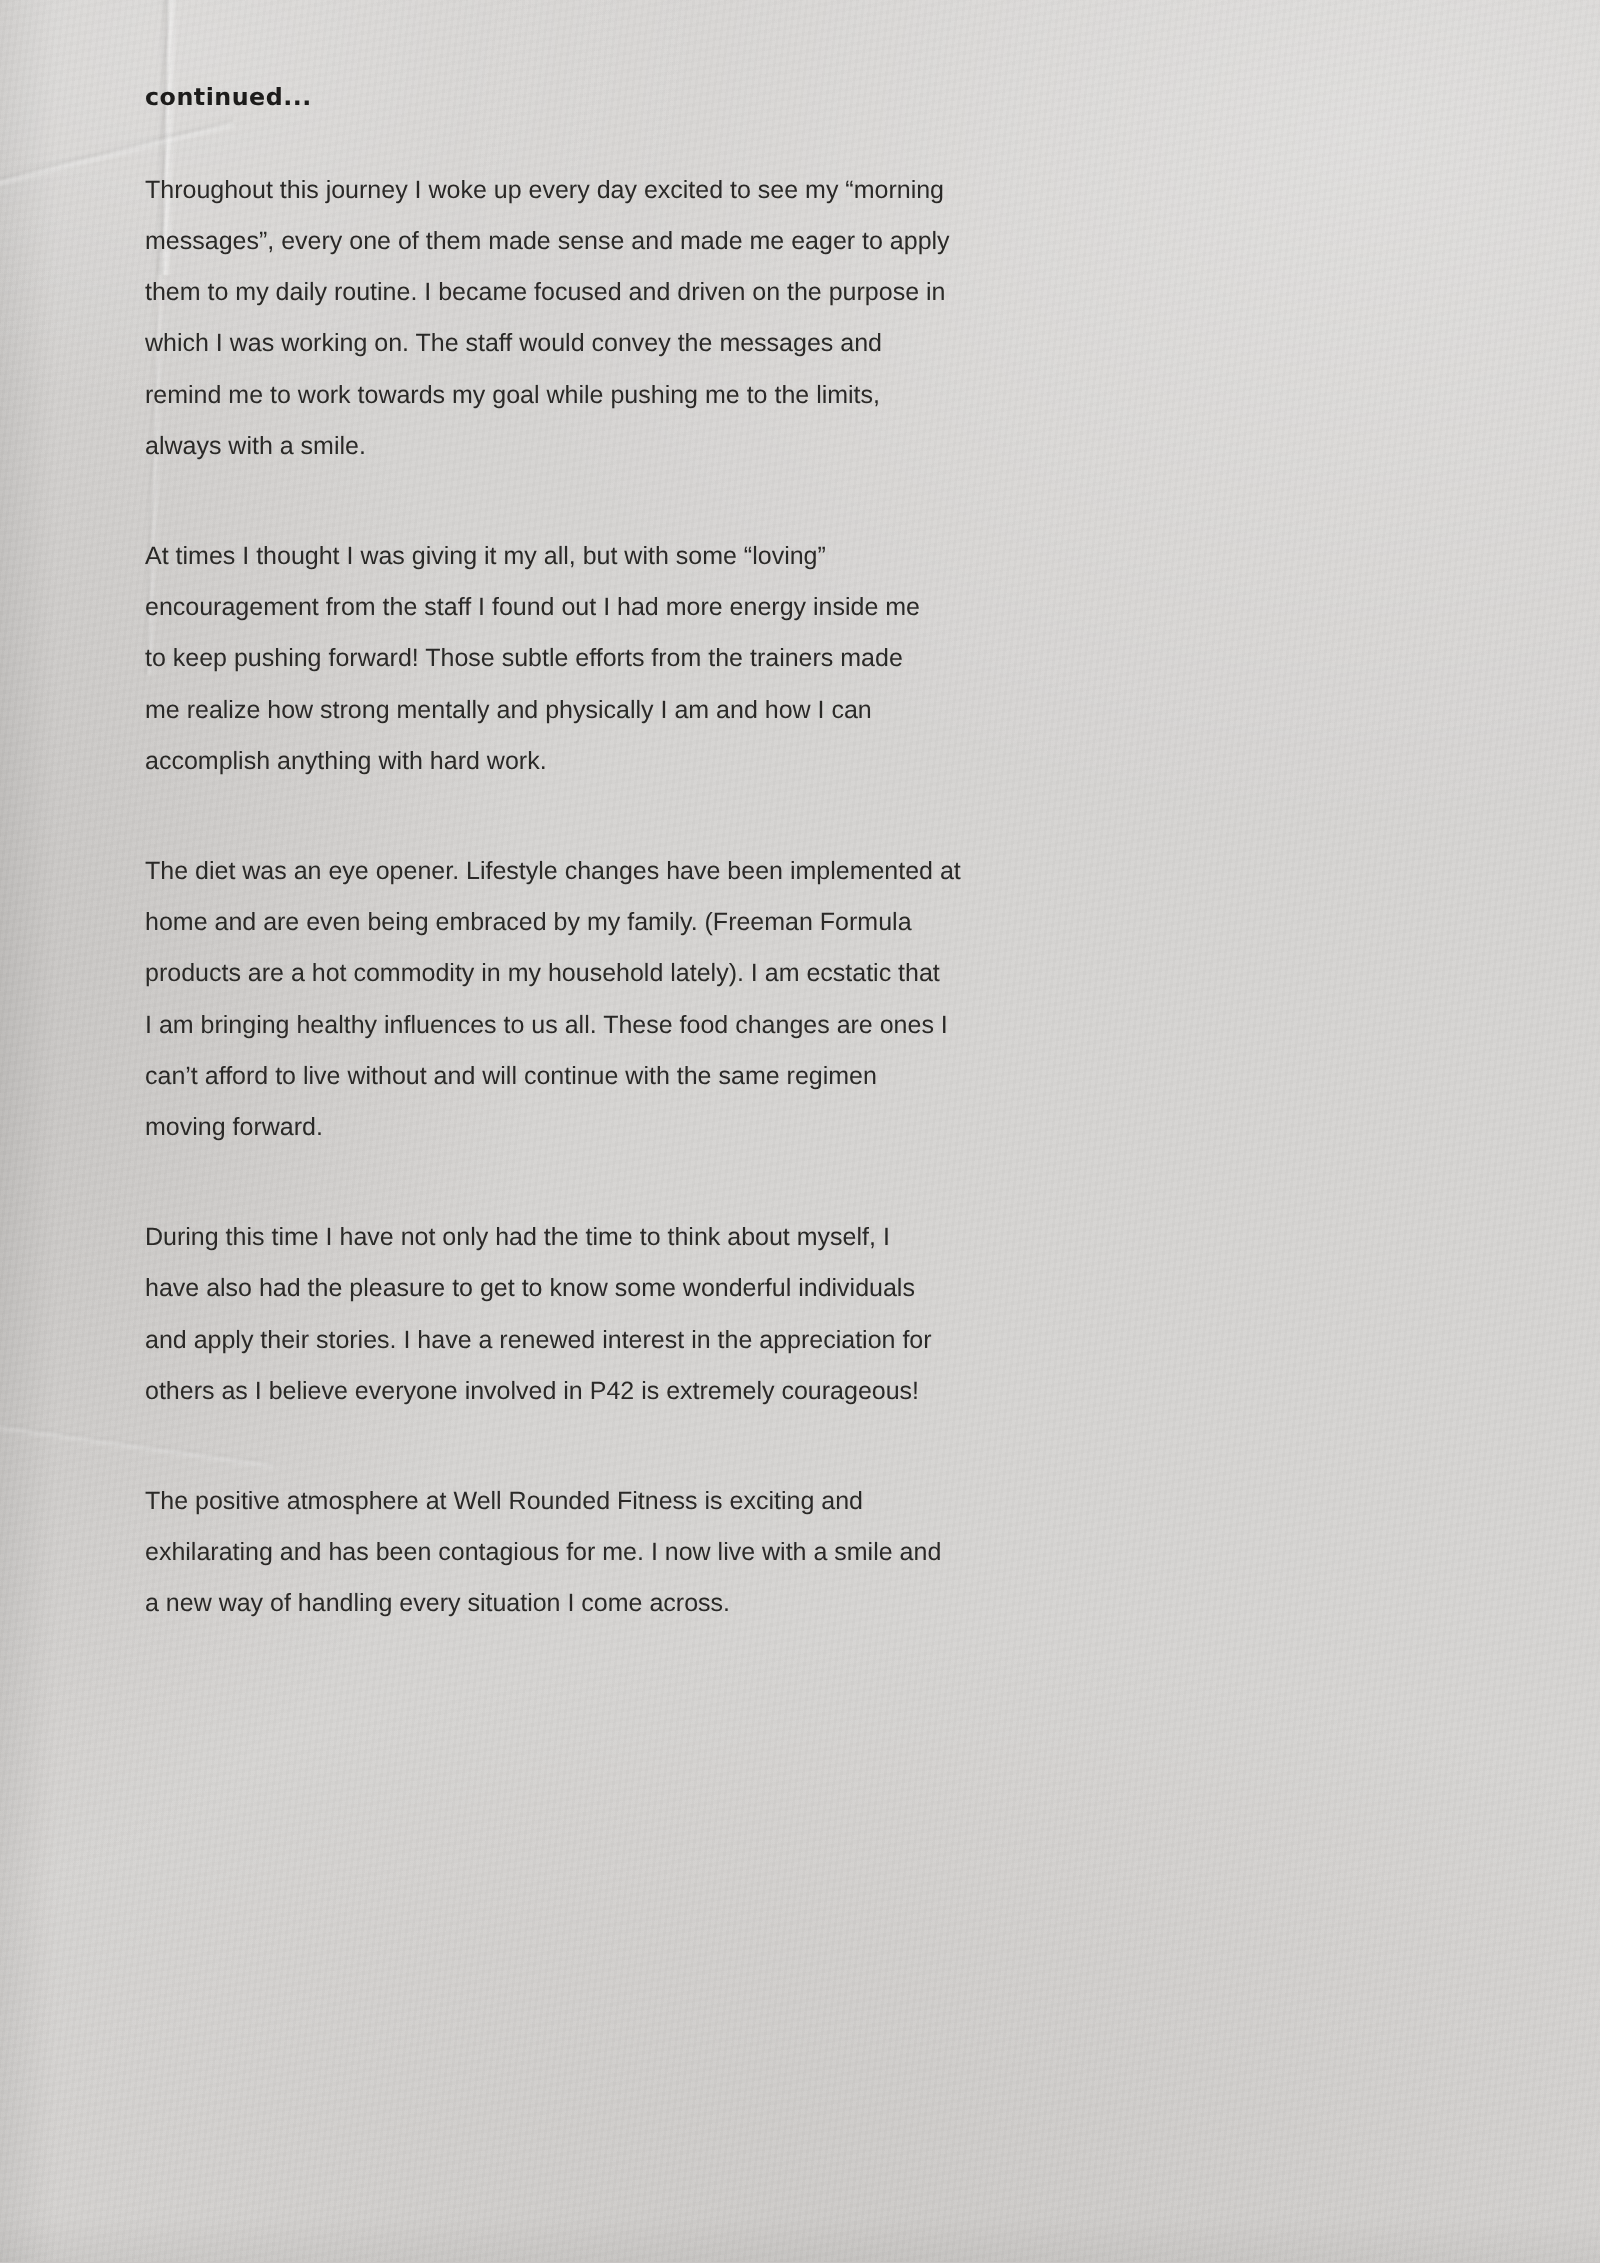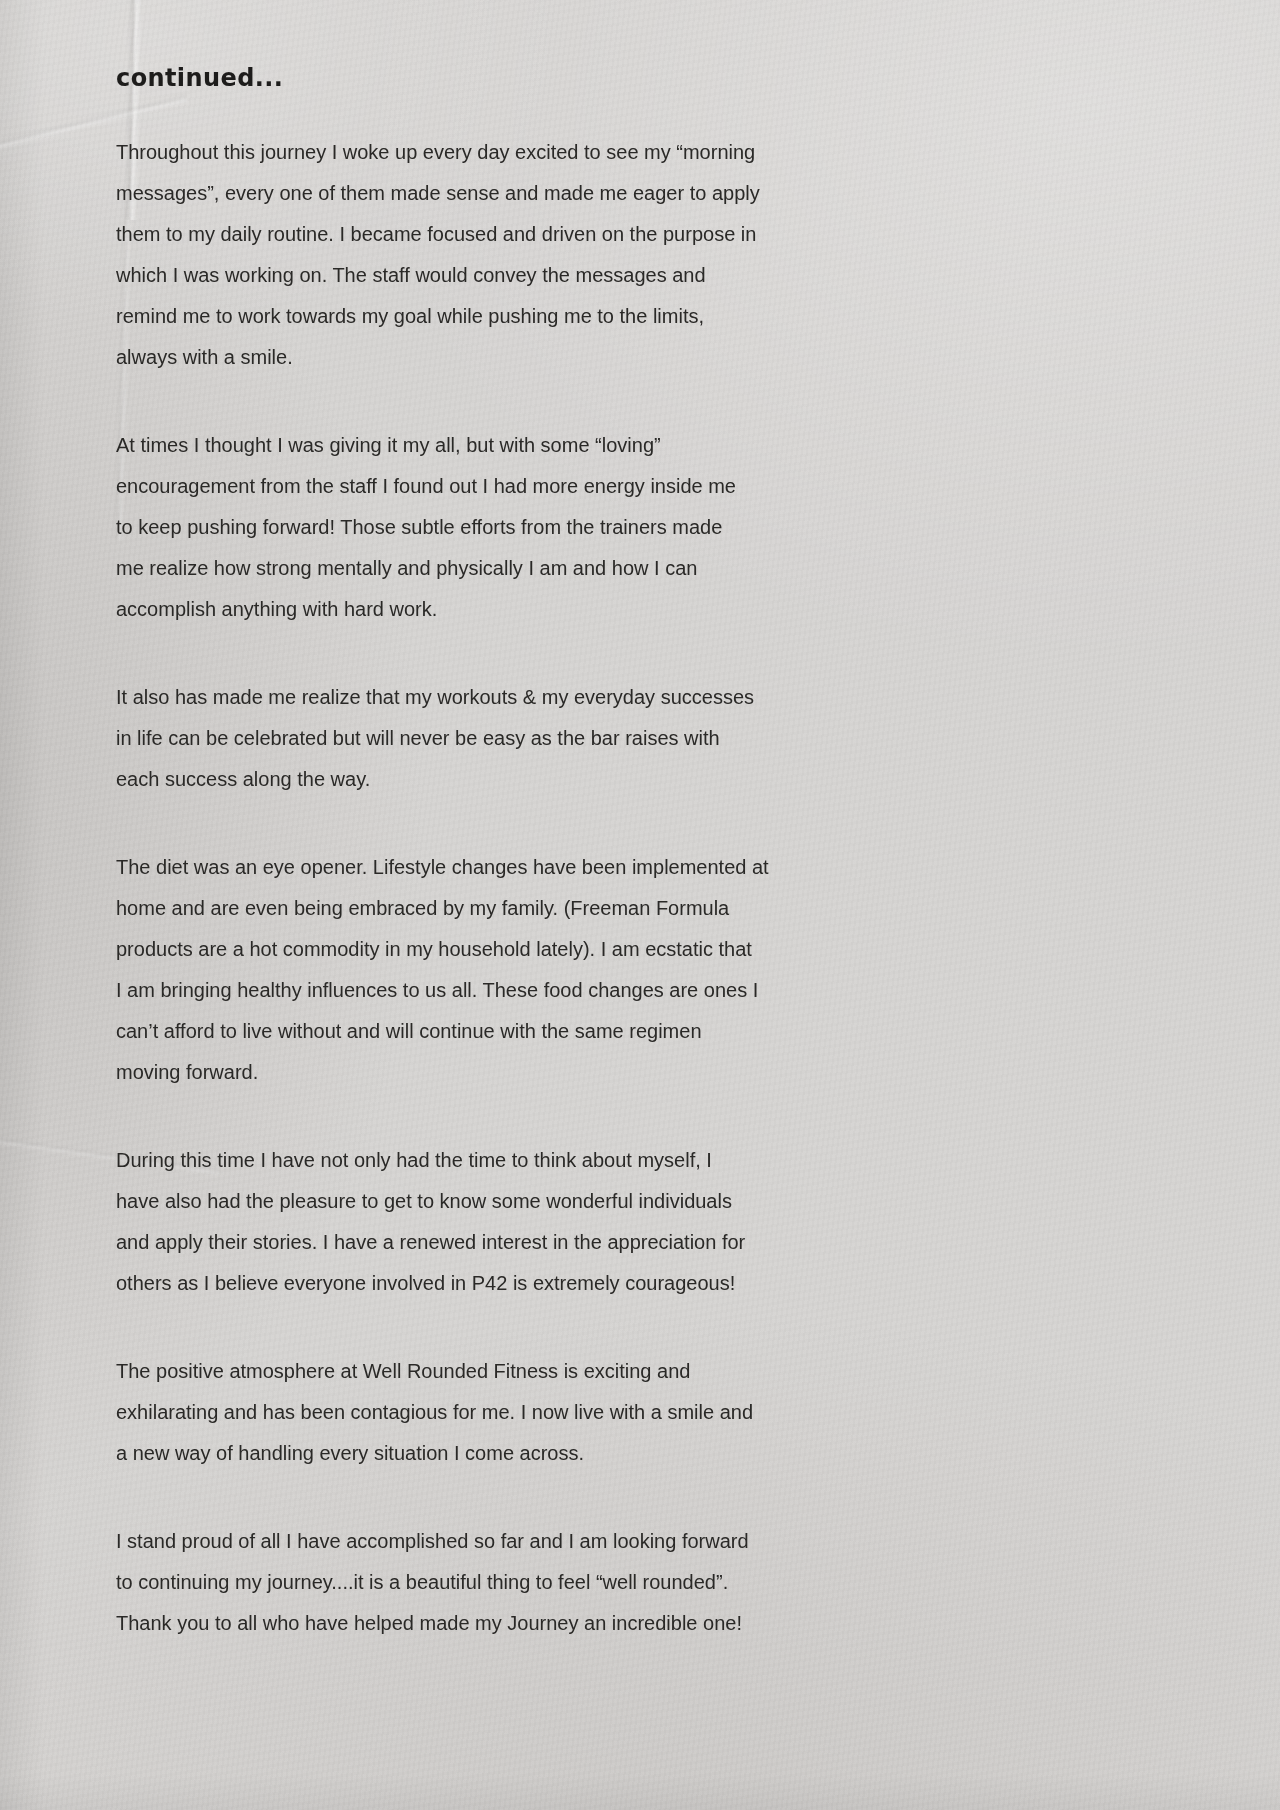--- a/index.html
+++ b/index.html
@@ -58,21 +58,21 @@
     position: absolute;
     left: 116px;
     top: 60px;
     right: 120px;
   }
 
   .heading {
     margin: 0 0 36px 0;
     font-family: "DejaVu Sans", sans-serif;
     font-weight: 700;
-    font-size: 24px;
+    font-size: 19px;
     line-height: 36px;
     letter-spacing: 0.4px;
     color: #1d1c1b;
   }
 
   .para {
     margin: 0 0 47px 0;
     font-family: Liberation Sans, sans-serif;
     font-weight: 400;
     font-size: 20px;
@@ -111,34 +111,28 @@
 messages”, every one of them made sense and made me eager to apply
 them to my daily routine. I became focused and driven on the purpose in
 which I was working on. The staff would convey the messages and
 remind me to work towards my goal while pushing me to the limits,
 always with a smile.</p>
     <p class="para">At times I thought I was giving it my all, but with some “loving”
 encouragement from the staff I found out I had more energy inside me
 to keep pushing forward! Those subtle efforts from the trainers made
 me realize how strong mentally and physically I am and how I can
 accomplish anything with hard work.</p>
-    <p class="para">It also has made me realize that my workouts &amp; my everyday successes
-in life can be celebrated but will never be easy as the bar raises with
-each success along the way.</p>
     <p class="para">The diet was an eye opener. Lifestyle changes have been implemented at
 home and are even being embraced by my family. (Freeman Formula
 products are a hot commodity in my household lately). I am ecstatic that
 I am bringing healthy influences to us all. These food changes are ones I
 can’t afford to live without and will continue with the same regimen
 moving forward.</p>
     <p class="para">During this time I have not only had the time to think about myself, I
 have also had the pleasure to get to know some wonderful individuals
 and apply their stories. I have a renewed interest in the appreciation for
 others as I believe everyone involved in P42 is extremely courageous!</p>
     <p class="para">The positive atmosphere at Well Rounded Fitness is exciting and
 exhilarating and has been contagious for me. I now live with a smile and
 a new way of handling every situation I come across.</p>
-    <p class="para">I stand proud of all I have accomplished so far and I am looking forward
-to continuing my journey....it is a beautiful thing to feel “well rounded”.
-Thank you to all who have helped made my Journey an incredible one!</p>
 
   </article>
 </div>
 
 </body></html>

